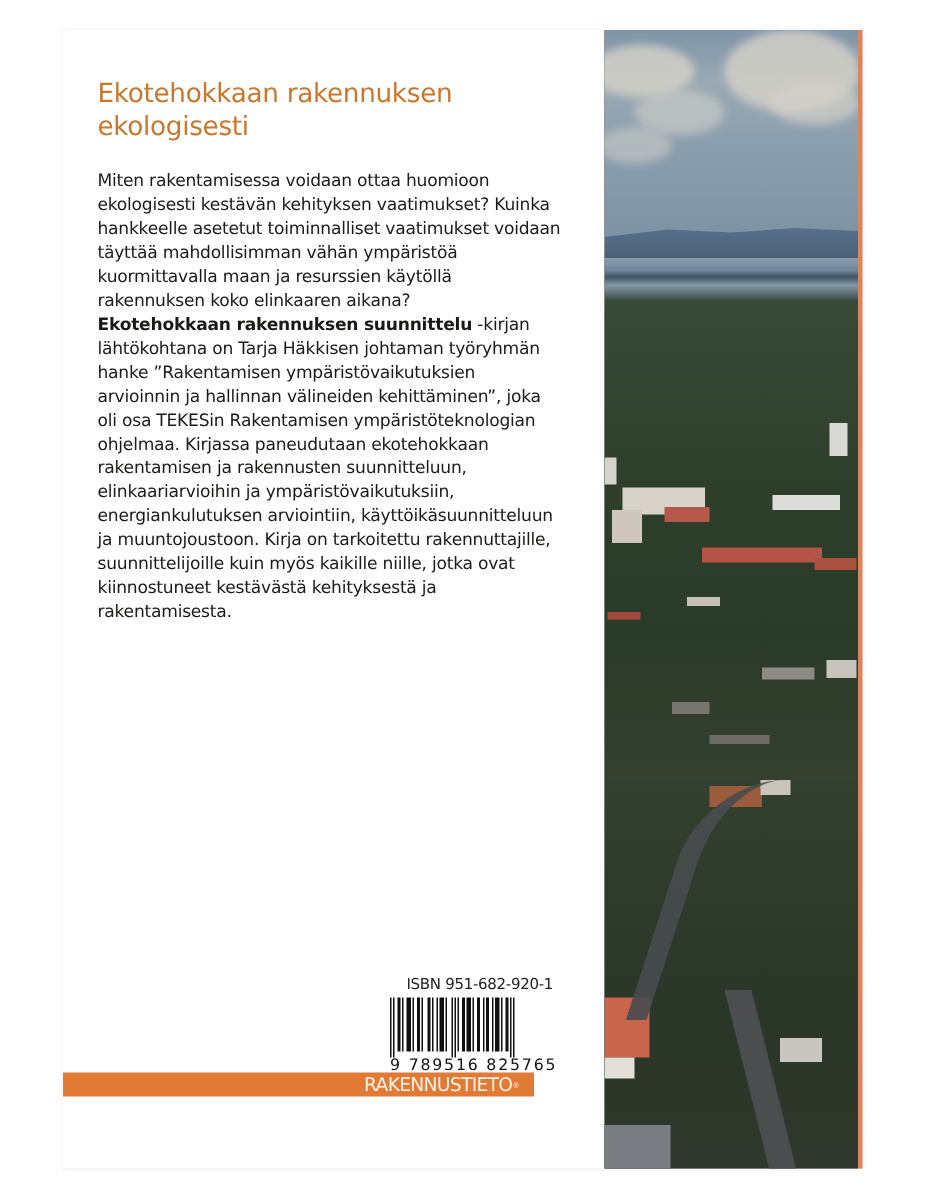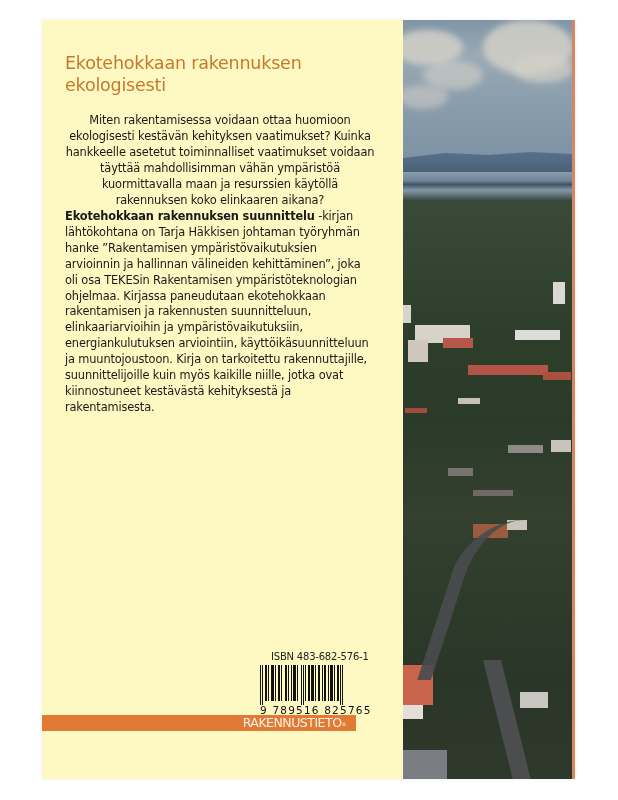--- a/index.html
+++ b/index.html
@@ -8,32 +8,32 @@
       position: relative; overflow: hidden;
       font-family: "DejaVu Sans", "Liberation Sans", sans-serif;
     }
     .cover {
       position: absolute; left: 42px; top: 20px; width: 533px; height: 759px;
       background: #e6dfdc;
       box-shadow: 0 0 3px rgba(0,0,0,0.08);
     }
     .text-panel {
       position: absolute; left: 0; top: 0; width: 361px; height: 759px;
-      background: #fef9c3;
+      background: #ffffff;
     }
     .title {
       position: absolute; left: 23px; top: 32px; width: 320px;
       color: #c8782d; font-size: 17.5px; line-height: 22px; letter-spacing: -0.2px;
     }
     .para {
       position: absolute; left: 23px; width: 310px;
       color: #1b1918; font-size: 11.4px; line-height: 15.9px; letter-spacing: -0.15px;
       margin: 0;
     }
-    .para1 { top: 93px; text-align: center; }
+    .para1 { top: 93px; }
     .para2 { top: 189px; }
     .para2 b { font-weight: bold; }
     .isbn {
       position: absolute; left: 229px; top: 631px; font-size: 10px; color: #222;
       letter-spacing: -0.2px;
     }
     .barcode {
       position: absolute; left: 218px; top: 645px; width: 96px; height: 36px;
       display: flex; align-items: stretch; gap: 0;
     }
@@ -101,21 +101,21 @@
   <div class="text-panel">
     <div class="title">
       <div>Ekotehokkaan rakennuksen</div>
       <div>ekologisesti</div>
     </div>
 
     <p class="para para1">Miten rakentamisessa voidaan ottaa huomioon ekologisesti kestävän kehityksen vaatimukset? Kuinka hankkeelle asetetut toiminnalliset vaatimukset voidaan täyttää mahdollisimman vähän ympäristöä kuormittavalla maan ja resurssien käytöllä rakennuksen koko elinkaaren aikana?</p>
 
     <p class="para para2"><b>Ekotehokkaan rakennuksen suunnittelu</b><span> -kirjan lähtökohtana on Tarja Häkkisen johtaman työryhmän hanke ”Rakentamisen ympäristövaikutuksien arvioinnin ja hallinnan välineiden kehittäminen”, joka oli osa TEKESin Rakentamisen ympäristöteknologian ohjelmaa. Kirjassa paneudutaan ekotehokkaan rakentamisen ja rakennusten suunnitteluun, elinkaariarvioihin ja ympäristövaikutuksiin, energiankulutuksen arviointiin, käyttöikäsuunnitteluun ja muuntojoustoon. Kirja on tarkoitettu rakennuttajille, suunnittelijoille kuin myös kaikille niille, jotka ovat kiinnostuneet kestävästä kehityksestä ja rakentamisesta.</span></p>
 
-    <div class="isbn">ISBN 483-682-576-1</div>
+    <div class="isbn">ISBN 951-682-920-1</div>
 
     <div class="barcode">
       <i class="g" style="width:1px"></i>
         <i class="s" style="width:1px"></i>
         <i class="g" style="width:1px"></i>
         <i class="s" style="width:2px"></i>
       <i style="width:2px"></i>
         <i class="s" style="width:1px"></i>
         <i style="width:1px"></i>
         <i class="s" style="width:2px"></i>

